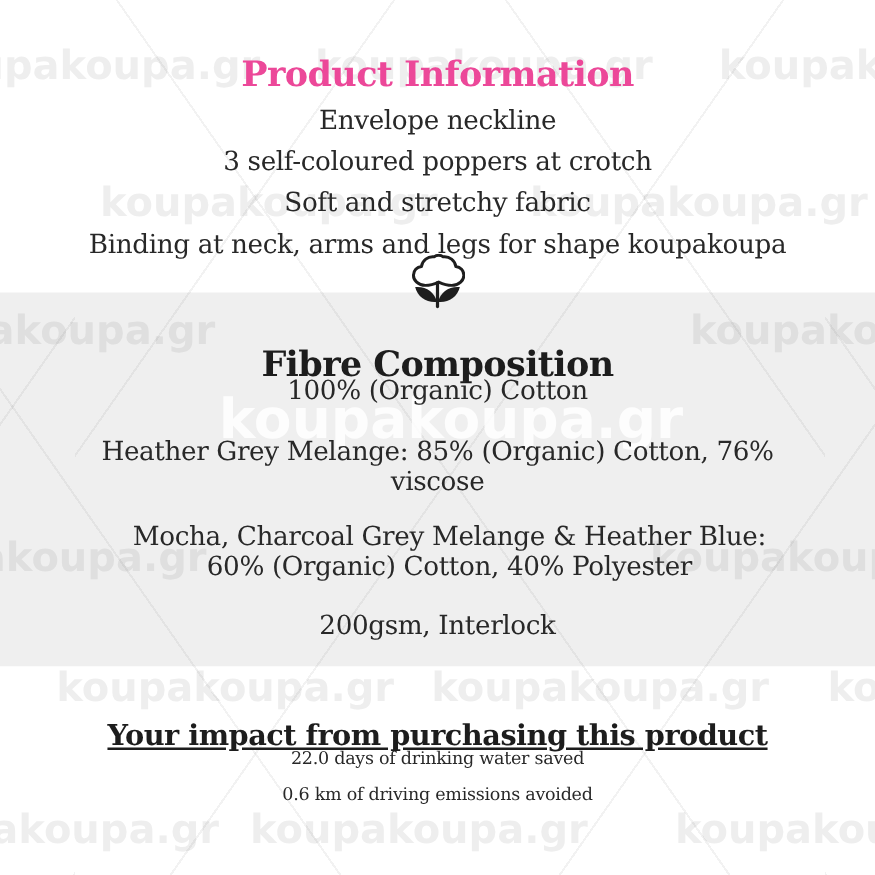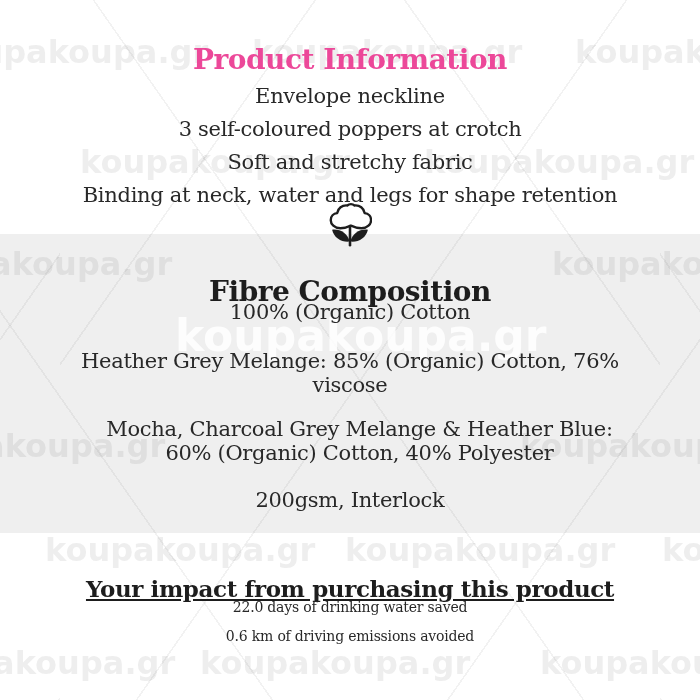--- a/index.html
+++ b/index.html
@@ -116,21 +116,21 @@
   <span class="wm" style="left:-95px; top:647px;">koupakoupa.gr</span>
   <span class="wm" style="left:200px; top:647px;">koupakoupa.gr</span>
   <span class="wm" style="left:540px; top:647px;">koupakoupa.gr</span>
 
   <h1 class="block h1">Product Information</h1>
 
   <div class="block features">
     <div>Envelope neckline</div>
     <div>3 self-coloured poppers at crotch</div>
     <div>Soft and stretchy fabric</div>
-    <div>Binding at neck, water and legs for shape retention</div>
+    <div>Binding at neck, arms and legs for shape koupakoupa</div>
   </div>
 
   <div class="block cotton-wrap">
     <svg width="44" height="46" viewBox="0 0 48 50" aria-hidden="true">
       <path d="M13.5 27.5 C7 27.5 3 23 3 18.6 C3 14.6 6 11.4 10 11 C10.8 5.6 15.5 2 21 2.6 C23.2 0.8 26.8 0.8 29 2.6 C34.5 2 39.2 5.6 40 11 C44 11.4 47 14.6 47 18.6 C47 23 43 27.5 36.5 27.5 C33.5 27.5 28.5 26.2 25 24.6 C21.5 26.2 16.5 27.5 13.5 27.5 Z" fill="#ffffff" stroke="#1e1e1e" stroke-width="2.6" stroke-linejoin="round"></path>
       <path d="M24 25 C24 32 24 39 24 46" stroke="#1e1e1e" stroke-width="2.8" fill="none" stroke-linecap="round"></path>
       <path d="M23.5 42 C15 43 6.5 38 4.5 29 C13.5 28 21.5 33 23.5 42 Z" fill="#1e1e1e"></path>
       <path d="M24.5 42 C33 43 41.5 38 43.5 29 C34.5 28 26.5 33 24.5 42 Z" fill="#1e1e1e"></path>
     </svg>
   </div>

